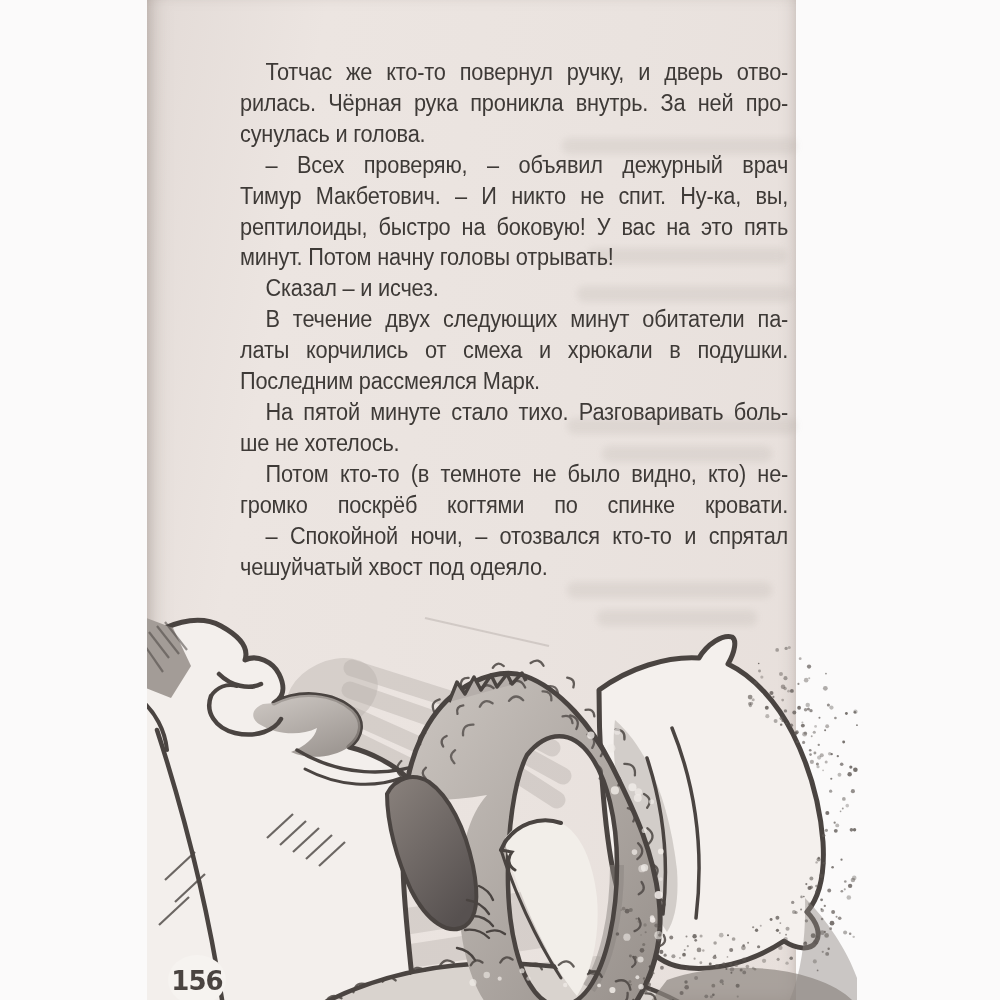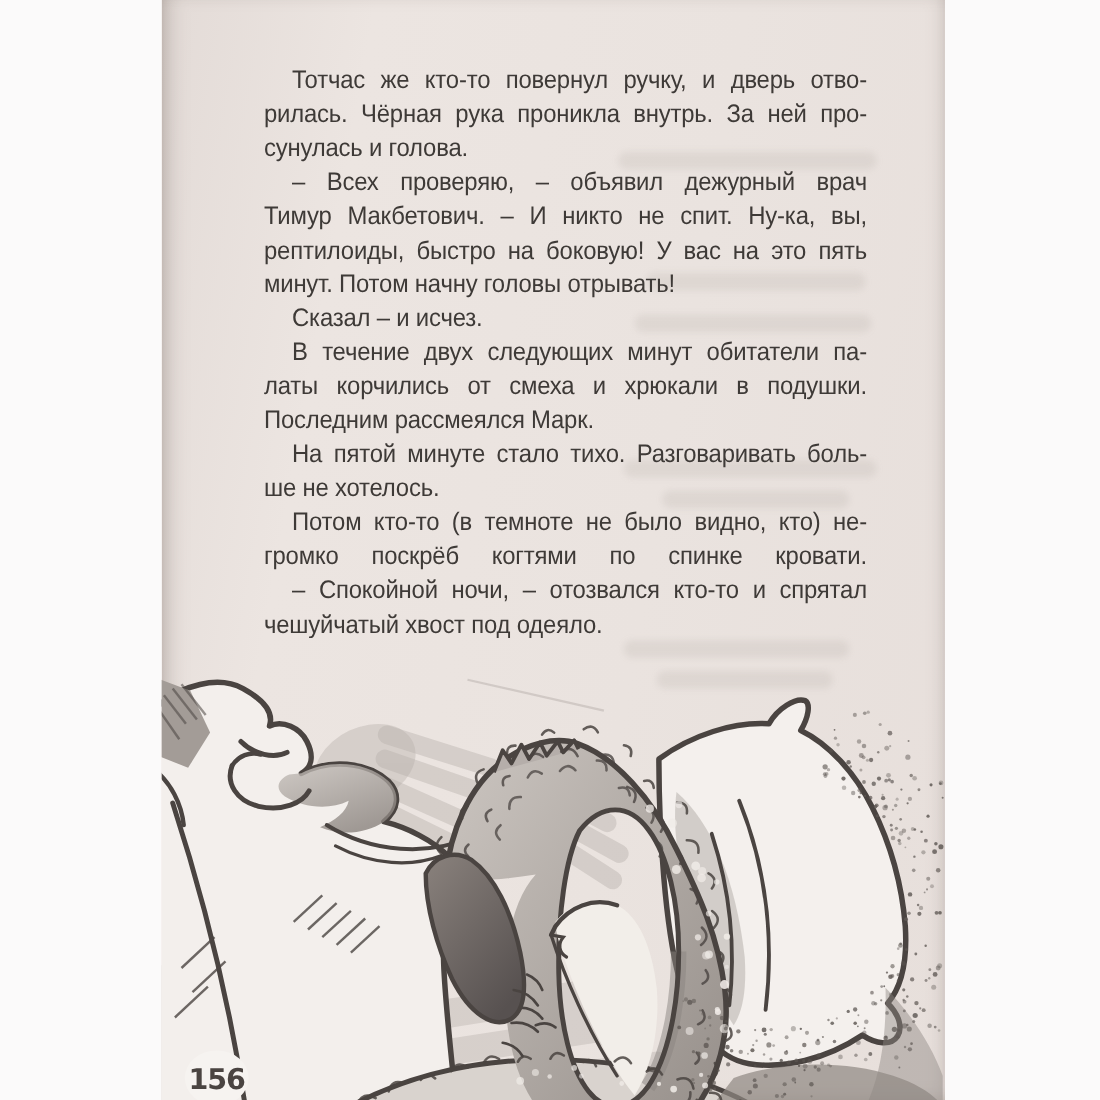--- a/index.html
+++ b/index.html
@@ -2,21 +2,21 @@
 <html><head>
 <meta charset="utf-8">
 <style>
   html,body{margin:0;padding:0;}
   body{
     width:1000px;height:1000px;overflow:hidden;position:relative;
     background:#fbfafa;
     font-family:"Liberation Sans",sans-serif;
   }
   .page{
-    position:absolute;left:147px;top:0;width:712px;height:1000px;
+    position:absolute;left:147px;top:0;width:649px;height:1000px;
     background:linear-gradient(100deg,#e3dbd7 0%,#ece5e1 22%,#eae3df 60%,#e7dfdb 100%);
     box-shadow:inset 16px 0 22px -16px rgba(110,95,88,.5),
                inset -12px 0 18px -14px rgba(110,95,88,.35),
                inset 0 -10px 18px -12px rgba(110,95,88,.25);
   }
   
   .ghost{
     position:absolute;height:16px;border-radius:8px;
     background:rgba(140,128,122,.12);filter:blur(3px);
   }

